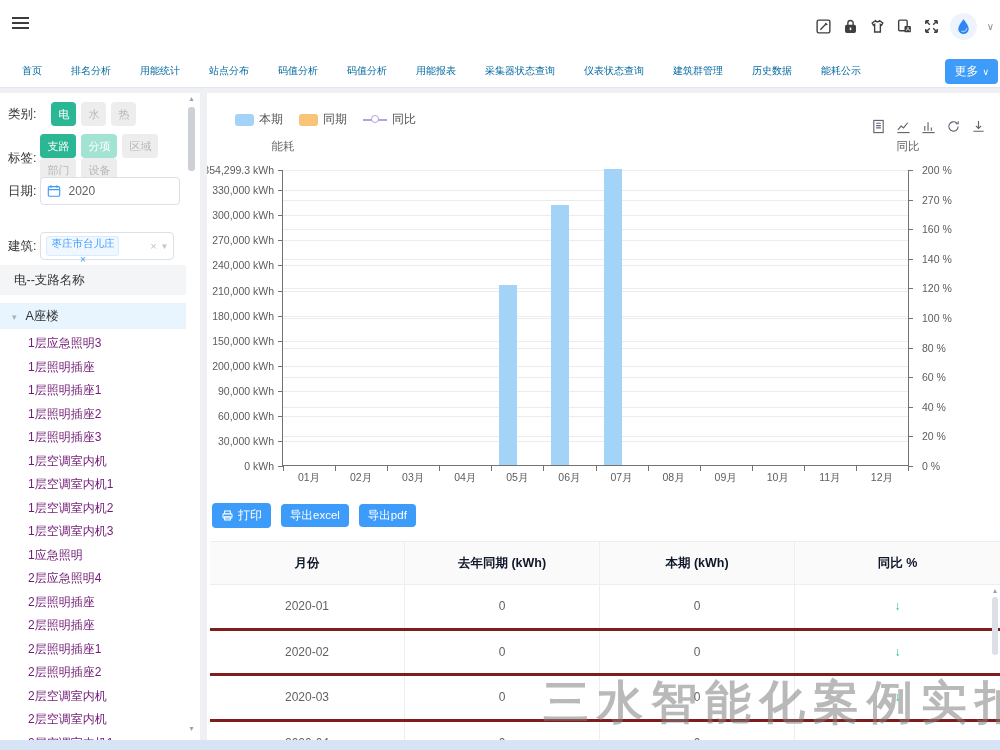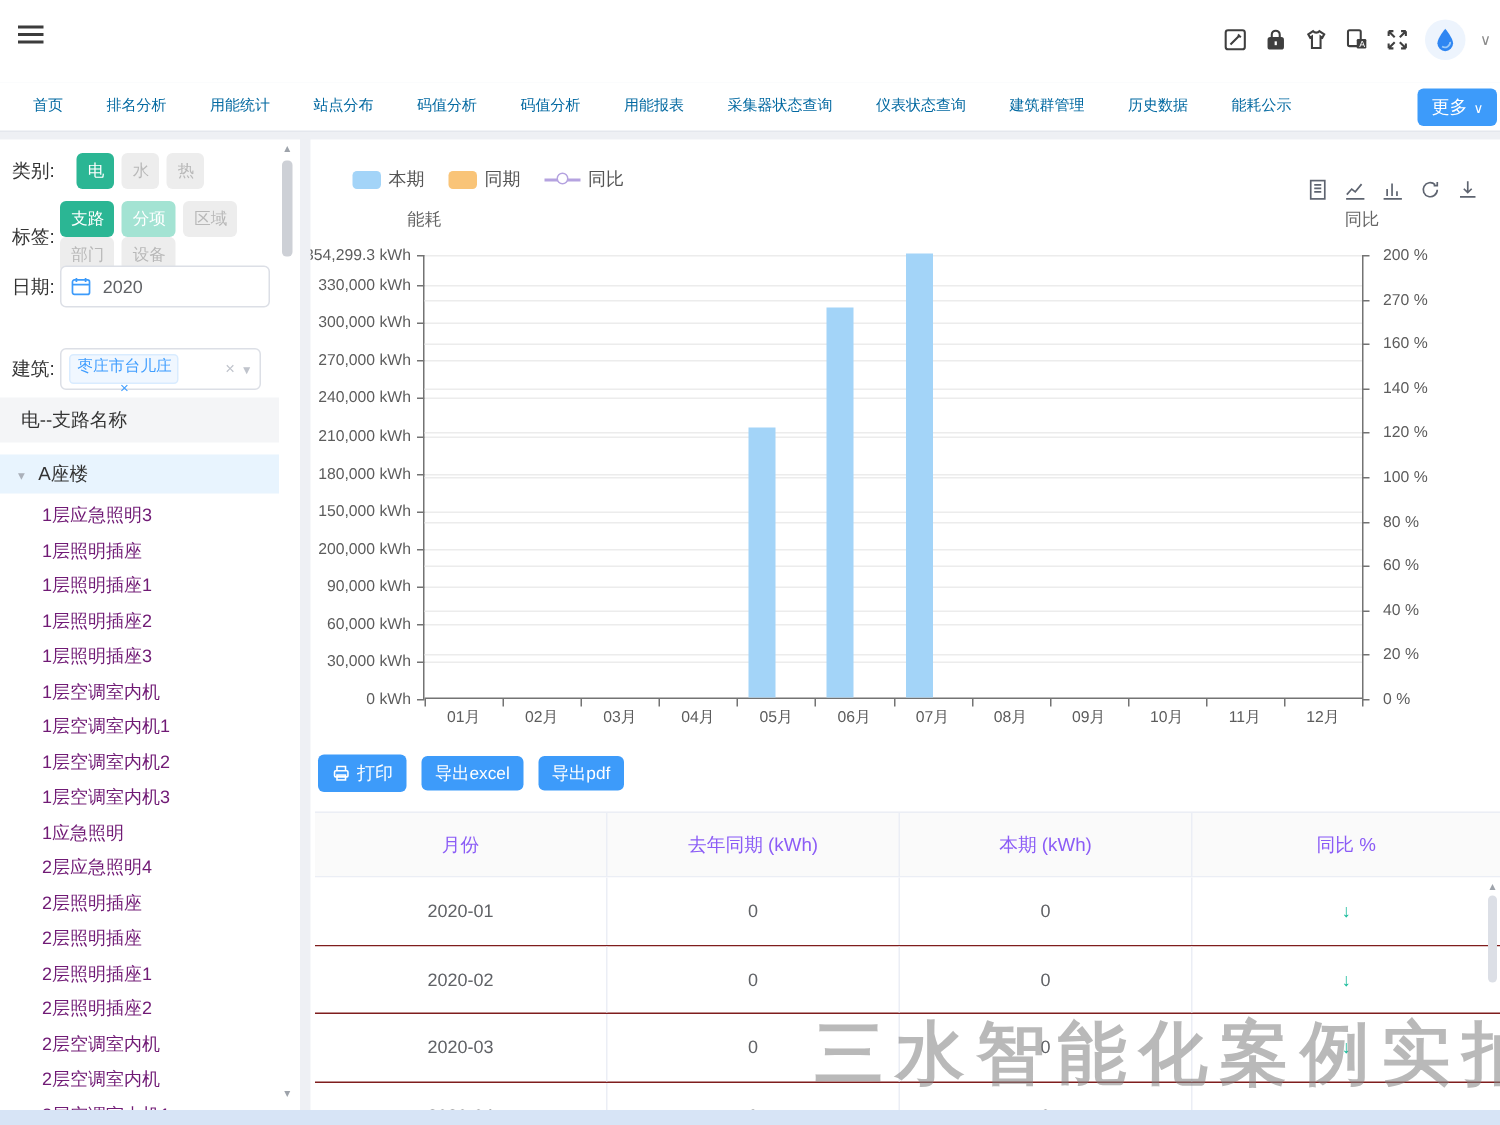--- a/index.html
+++ b/index.html
@@ -61,22 +61,22 @@
   .tickX{position:absolute;bottom:-5px;width:1px;height:5px;background:#737373;}
   .ylabL{position:absolute;left:-9px;transform:translate(-100%,-50%);font-size:10.5px;color:#5c5c5c;white-space:nowrap;}
   .ylabR{position:absolute;left:639px;transform:translateY(-50%);font-size:10.5px;color:#5c5c5c;white-space:nowrap;}
   .xlab{position:absolute;top:301px;transform:translateX(-50%);font-size:10.5px;color:#5c5c5c;white-space:nowrap;}
   .bar{position:absolute;bottom:1px;}
   .btn-row{position:absolute;top:410px;left:5px;display:flex;gap:10px;align-items:center;}
   .btn{background:#3d9bfa;color:#fff;border-radius:4px;font-size:12px;height:25px;display:flex;align-items:center;padding:0 9px;gap:4px;cursor:pointer;border:none;white-space:nowrap;}
   .btn.small{height:23px;font-size:11.5px;}
   .table{position:absolute;top:448px;left:3px;right:0;}
   .thead{display:flex;height:44px;background:#fafafa;border-top:1px solid #ebeef5;border-bottom:1px solid #ebeef5;box-sizing:border-box;}
-  .th{display:flex;align-items:center;justify-content:center;font-size:12.5px;color:#8b5cf6;font-weight:normal;border-right:1px solid #ebeef5;box-sizing:border-box;}
-  .trow{display:flex;height:45.5px;border-bottom:1px solid #7f1d1d;background:#fff;box-sizing:border-box;}
+  .th{display:flex;align-items:center;justify-content:center;font-size:12.5px;color:#0f172a;font-weight:bold;border-right:1px solid #ebeef5;box-sizing:border-box;}
+  .trow{display:flex;height:45.5px;border-bottom:3px solid #7f1d1d;background:#fff;box-sizing:border-box;}
   .td{display:flex;align-items:center;justify-content:center;font-size:12px;color:#606266;border-right:1px solid #ebeef5;box-sizing:border-box;}
   .c0{width:195px;}.c1{width:195px;}.c2{width:195px;}.c3{flex:1;border-right:none!important;}
   .arr{color:#1abc9c;font-size:12px;}
   .table-scroll{position:absolute;right:1px;top:494px;width:8px;height:150px;}
   .table-scroll .thumb{position:absolute;top:10px;left:1px;width:6px;height:58px;background:#dcdfe6;border-radius:3px;}
   .watermark{position:absolute;left:543px;top:672px;font-size:46px;font-weight:bold;letter-spacing:8px;color:rgba(128,128,128,0.55);white-space:nowrap;z-index:50;pointer-events:none;}
   .bottom-strip{position:absolute;left:0;top:740px;width:1000px;height:10px;background:#d7e4f6;}
 </style>
 </head>
 <body>

